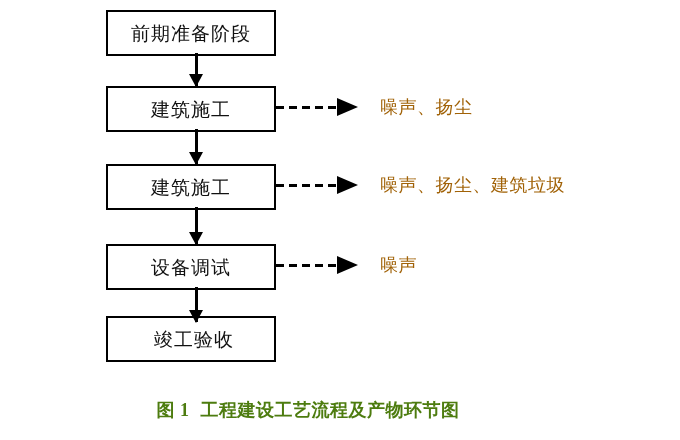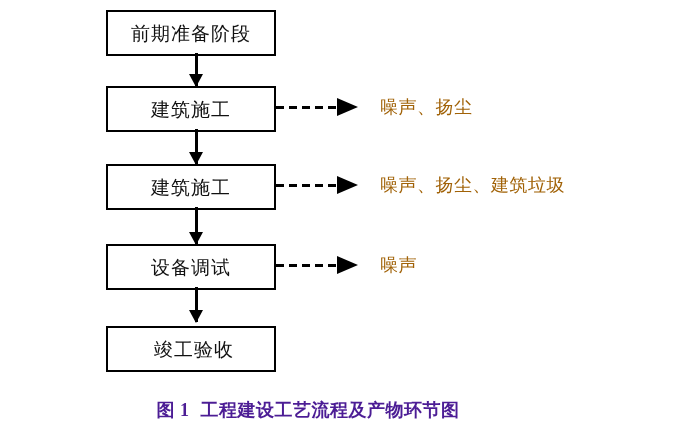--- a/index.html
+++ b/index.html
@@ -43,21 +43,21 @@
     line-height: 1;
     letter-spacing: 1px;
     color: #111111;
     white-space: nowrap;
   }
 
   .box-1 { top: 10px; }
   .box-2 { top: 86px; }
   .box-3 { top: 164px; }
   .box-4 { top: 244px; }
-  .box-5 { top: 326px; padding-left: 6px; }
+  .box-5 { top: 316px; padding-left: 6px; }
 
   
   .v-connector {
     position: absolute;
     left: 189px;
     width: 14px;
   }
   .v-connector .v-line {
     position: absolute;
     left: 6px;
@@ -122,21 +122,21 @@
   #figure-caption {
     position: absolute;
     left: 0;
     top: 398px;
     width: 616px;
     text-align: center;
     font-family: "Liberation Serif", "DejaVu Serif", serif;
     font-size: 18px;
     font-weight: bold;
     letter-spacing: 0.5px;
-    color: #4c1d95;
+    color: #4d7c0f;
     white-space: nowrap;
   }
   #figure-caption .caption-number { margin-right: 6px; }
 </style>
 </head>
 <body>
 
 <div id="diagram-root">
 
   <div class="process-box box-1">

